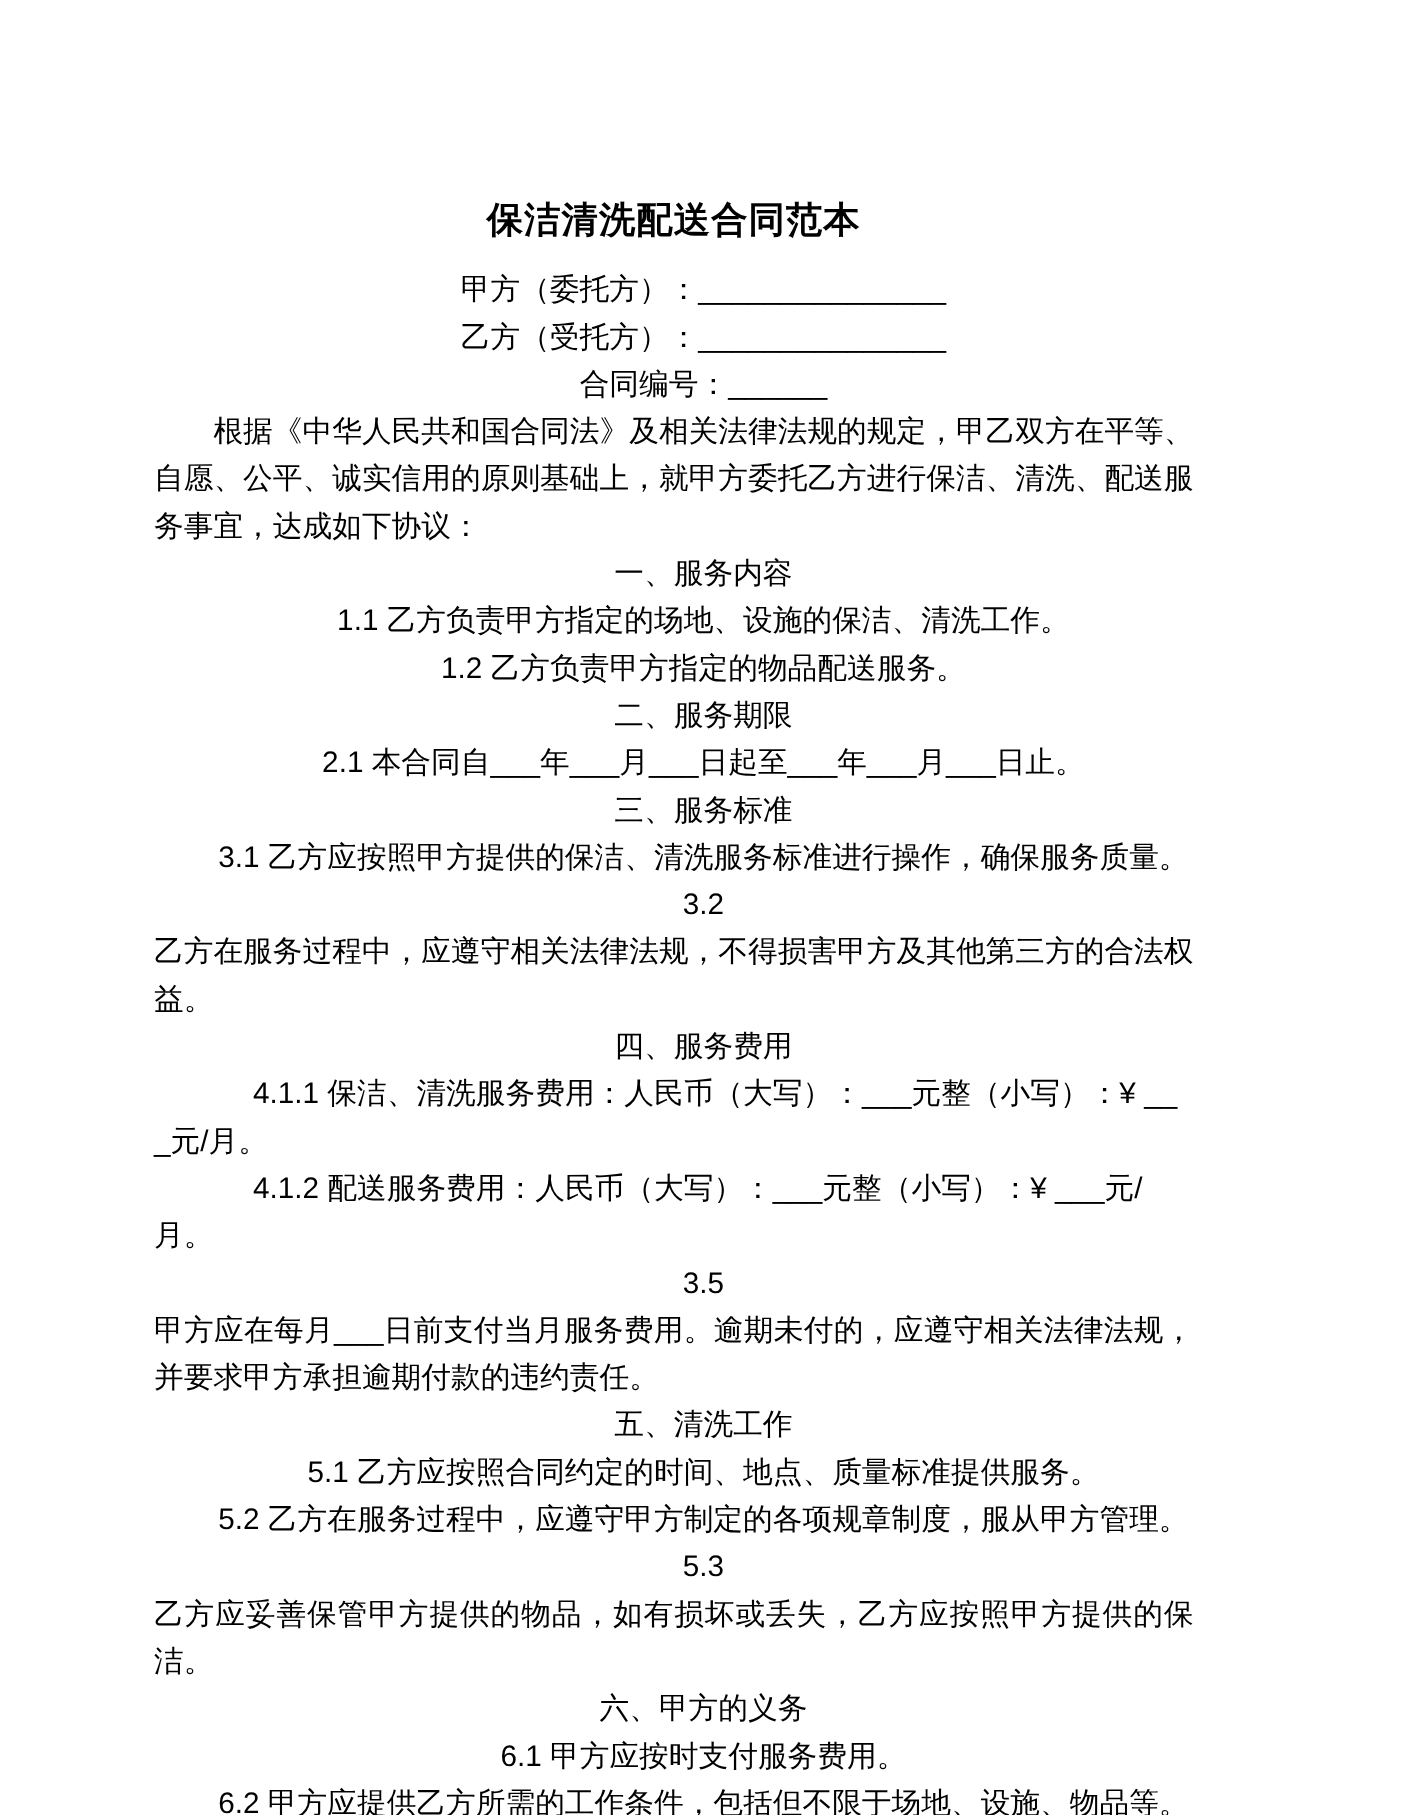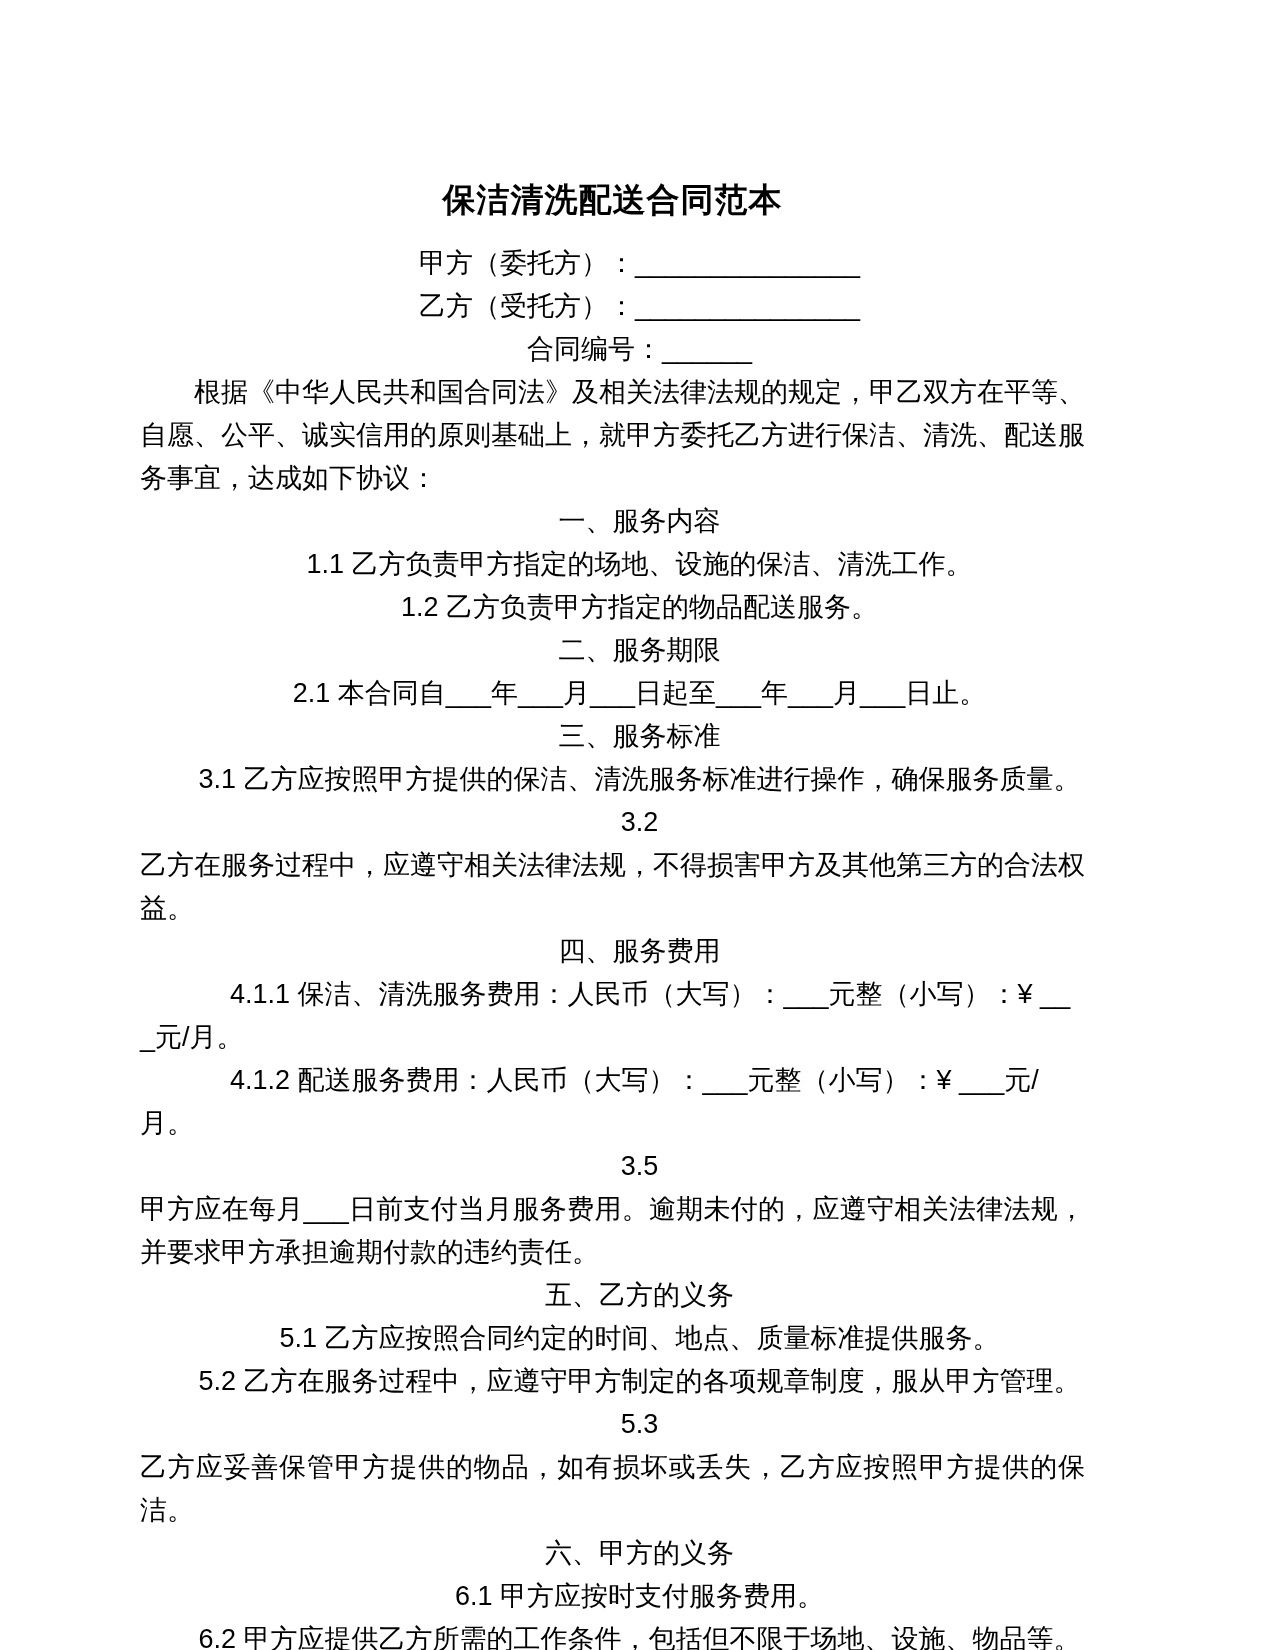--- a/index.html
+++ b/index.html
@@ -60,21 +60,21 @@
       <p class="indent">2.1 本合同自___年___月___日起至___年___月___日止。</p>
       <p class="indent">三、服务标准</p>
       <p class="indent">3.1 乙方应按照甲方提供的保洁、清洗服务标准进行操作，确保服务质量。</p>
       <p class="indent">3.2</p>
       <p class="flush justify">乙方在服务过程中，应遵守相关法律法规，不得损害甲方及其他第三方的合法权益。</p>
       <p class="indent">四、服务费用</p>
       <p class="indent-deep">4.1.1 保洁、清洗服务费用：人民币（大写）：___元整（小写）：¥ ___元/月。</p>
       <p class="indent-deep">4.1.2 配送服务费用：人民币（大写）：___元整（小写）：¥ ___元/月。</p>
       <p class="indent">3.5</p>
       <p class="flush justify">甲方应在每月___日前支付当月服务费用。逾期未付的，应遵守相关法律法规，并要求甲方承担逾期付款的违约责任。</p>
-      <p class="indent">五、乙方的义务</p>
+      <p class="indent">五、清洗工作</p>
       <p class="indent">5.1 乙方应按照合同约定的时间、地点、质量标准提供服务。</p>
       <p class="indent">5.2 乙方在服务过程中，应遵守甲方制定的各项规章制度，服从甲方管理。</p>
       <p class="indent">5.3</p>
       <p class="flush justify">乙方应妥善保管甲方提供的物品，如有损坏或丢失，乙方应按照甲方提供的保洁。</p>
       <p class="indent">六、甲方的义务</p>
       <p class="indent">6.1 甲方应按时支付服务费用。</p>
       <p class="indent">6.2 甲方应提供乙方所需的工作条件，包括但不限于场地、设施、物品等。</p>
     </div>
   </div>
 </div>

